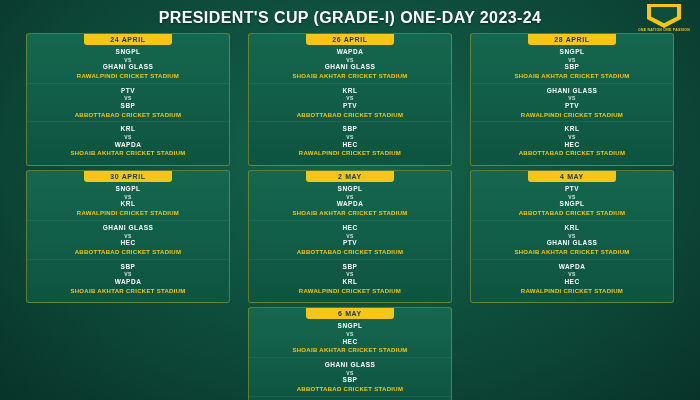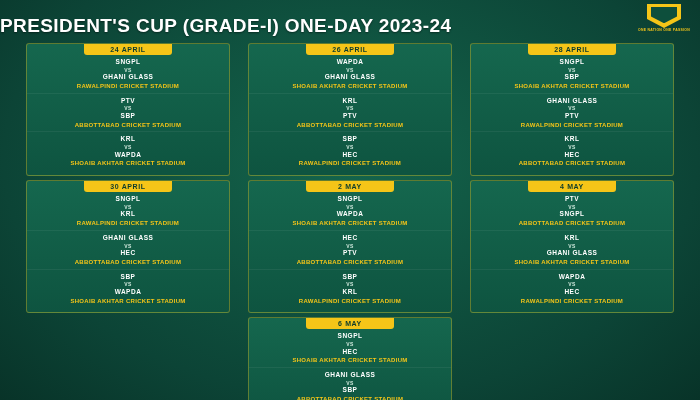--- a/index.html
+++ b/index.html
@@ -53,26 +53,26 @@
     clip-path: polygon(0 0, 100% 0, 100% 58%, 50% 100%, 0 58%);
   }
   .logo .cap {
     font-size: 3.4px;
     color: #f5c518;
     letter-spacing: .3px;
     font-weight: bold;
     margin-top: 1px;
   }
   .title {
-    text-align: left;
+    text-align: center;
     color: #ffffff;
-    font-size: 19px;
+    font-size: 16px;
     font-weight: bold;
     letter-spacing: .4px;
-    padding-top: 15px;
+    padding-top: 9px;
     text-shadow: 0 1px 2px rgba(0,0,0,.45);
   }
   .grid {
     margin-top: 6px;
     padding: 0 16px;
   }
   .row {
     display: flex;
     justify-content: center;
     gap: 18px;

